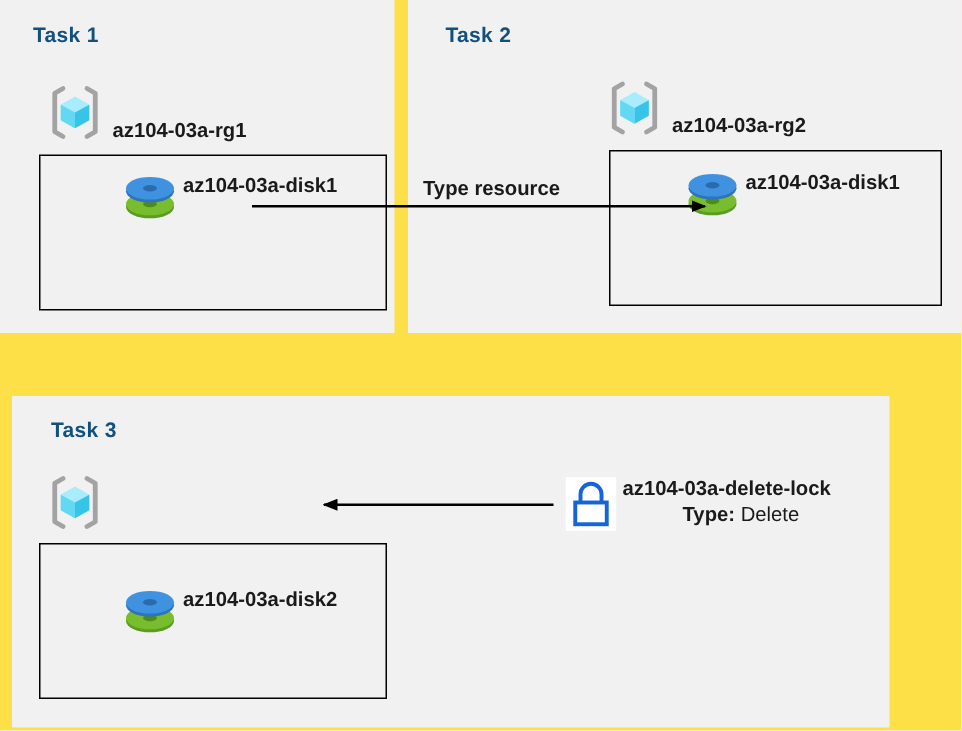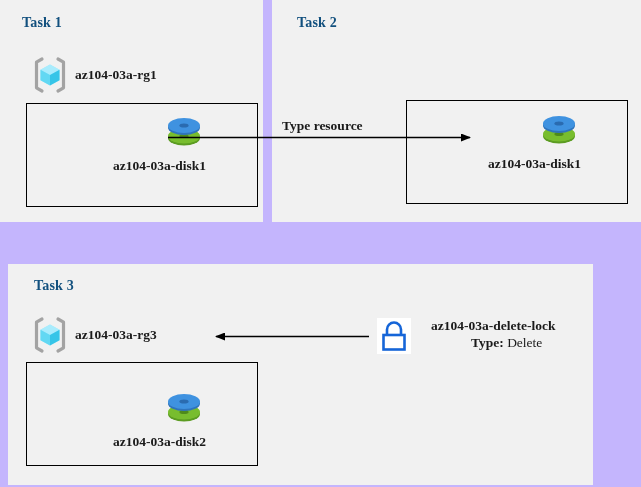--- a/index.html
+++ b/index.html
@@ -8,23 +8,22 @@
     padding: 0;
     background: #ffffff;
   }
   body {
     font-family: "Liberation Sans", sans-serif;
   }
   #canvas {
     position: relative;
     width: 641px;
     height: 487px;
-    background: #c4b5fd;
+    background: #fde047;
     overflow: hidden;
-    font-family: Liberation Serif, serif;
   }
   .panel {
     position: absolute;
     background: #f1f1f1;
   }
   .panel-title {
     position: absolute;
     font-size: 14px;
     font-weight: bold;
     color: #12507e;
@@ -33,47 +32,47 @@
   }
   .inner-box {
     position: absolute;
     border: 1.5px solid #000000;
     background: transparent;
     box-sizing: border-box;
   }
   .rg-node {
     position: absolute;
     display: flex;
-    align-items: center;
+    align-items: flex-end;
     gap: 7px;
     white-space: nowrap;
   }
   .rg-label {
     font-size: 13.5px;
     font-weight: bold;
     color: #1a1a1a;
   }
   .disk-node {
     position: absolute;
     display: flex;
-    flex-direction: column;
-    align-items: flex-end;
+    flex-direction: row;
+    align-items: flex-start;
     white-space: nowrap;
   }
   .disk-label {
     font-size: 13.5px;
     font-weight: bold;
     color: #1a1a1a;
     margin-top: 4px;
   }
   .lock-node {
     position: absolute;
     display: flex;
     align-items: flex-start;
-    gap: 20px;
+    gap: 4px;
     white-space: nowrap;
   }
   .lock-text-name {
     font-size: 13.5px;
     font-weight: bold;
     color: #1a1a1a;
     line-height: 16px;
   }
   .lock-text-type {
     font-size: 13.5px;
@@ -133,20 +132,33 @@
         <ellipse cx="22" cy="13.5" rx="16" ry="7.5" fill="#3f92e0"></ellipse>
         <ellipse cx="22" cy="13.5" rx="4.6" ry="2.1" fill="#2a6bb0"></ellipse>
       </svg>
     </span>
     <span class="disk-label">az104-03a-disk1</span>
   </div>
 
   <div class="panel" style="left:272px; top:0px; width:369px; height:222px;"></div>
   <div class="panel-title" style="left:297px; top:15px;">Task 2</div>
 
+  <div class="rg-node" style="left:405px; top:53px;">
+    <span class="rg-icon">
+      <svg class="icon-svg" width="36" height="38" viewBox="0 0 36 38">
+        <path d="M10 3 L4.5 6.2 L4.5 31.8 L10 35" fill="none" stroke="#a3a3a3" stroke-width="3.2" stroke-linecap="round" stroke-linejoin="round"></path>
+        <path d="M26 3 L31.5 6.2 L31.5 31.8 L26 35" fill="none" stroke="#a3a3a3" stroke-width="3.2" stroke-linecap="round" stroke-linejoin="round"></path>
+        <path d="M18 8.5 L27.5 13.8 L27.5 24.2 L18 29.5 L8.5 24.2 L8.5 13.8 Z" fill="#9ce8fb"></path>
+        <path d="M18 8.5 L27.5 13.8 L18 19 L8.5 13.8 Z" fill="#a9ecfd"></path>
+        <path d="M18 19 L27.5 13.8 L27.5 24.2 L18 29.5 Z" fill="#36c5e8"></path>
+        <path d="M18 19 L8.5 13.8 L8.5 24.2 L18 29.5 Z" fill="#62d8f3"></path>
+      </svg>
+    </span>
+    <span class="rg-label">az104-03a-rg2</span>
+  </div>
 
   <div class="inner-box" style="left:406px; top:100px; width:222px; height:104px;"></div>
 
   <div class="disk-node" style="left:453px; top:110px; width:128px;">
     <span class="disk-icon">
       <svg class="icon-svg" width="44" height="42" viewBox="0 0 44 42">
         <ellipse cx="22" cy="26" rx="16" ry="7.5" fill="#5c9c22"></ellipse>
         <ellipse cx="22" cy="24" rx="16" ry="7.5" fill="#78bd2e"></ellipse>
         <ellipse cx="22" cy="24" rx="4.6" ry="2.1" fill="#4e8a1c"></ellipse>
         <ellipse cx="22" cy="15.5" rx="16" ry="7.5" fill="#2f74bb"></ellipse>
@@ -174,21 +186,20 @@
     <span class="rg-icon">
       <svg class="icon-svg" width="36" height="38" viewBox="0 0 36 38">
         <path d="M10 3 L4.5 6.2 L4.5 31.8 L10 35" fill="none" stroke="#a3a3a3" stroke-width="3.2" stroke-linecap="round" stroke-linejoin="round"></path>
         <path d="M26 3 L31.5 6.2 L31.5 31.8 L26 35" fill="none" stroke="#a3a3a3" stroke-width="3.2" stroke-linecap="round" stroke-linejoin="round"></path>
         <path d="M18 8.5 L27.5 13.8 L27.5 24.2 L18 29.5 L8.5 24.2 L8.5 13.8 Z" fill="#9ce8fb"></path>
         <path d="M18 8.5 L27.5 13.8 L18 19 L8.5 13.8 Z" fill="#a9ecfd"></path>
         <path d="M18 19 L27.5 13.8 L27.5 24.2 L18 29.5 Z" fill="#36c5e8"></path>
         <path d="M18 19 L8.5 13.8 L8.5 24.2 L18 29.5 Z" fill="#62d8f3"></path>
       </svg>
     </span>
-    <span class="rg-label">az104-03a-rg3</span>
   </div>
 
   <div class="inner-box" style="left:26px; top:362px; width:232px; height:104px;"></div>
 
   <div class="disk-node" style="left:78px; top:388px; width:128px;">
     <span class="disk-icon">
       <svg class="icon-svg" width="44" height="42" viewBox="0 0 44 42">
         <ellipse cx="22" cy="26" rx="16" ry="7.5" fill="#5c9c22"></ellipse>
         <ellipse cx="22" cy="24" rx="16" ry="7.5" fill="#78bd2e"></ellipse>
         <ellipse cx="22" cy="24" rx="4.6" ry="2.1" fill="#4e8a1c"></ellipse>

